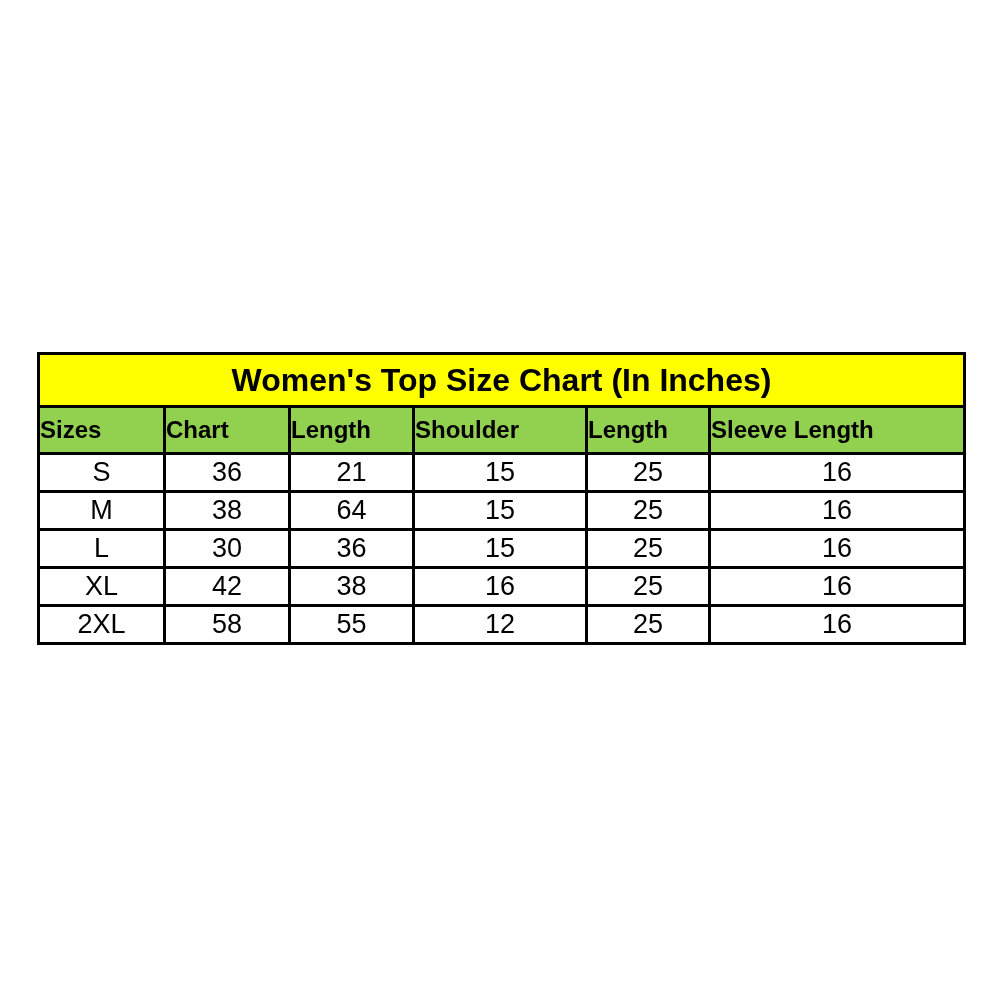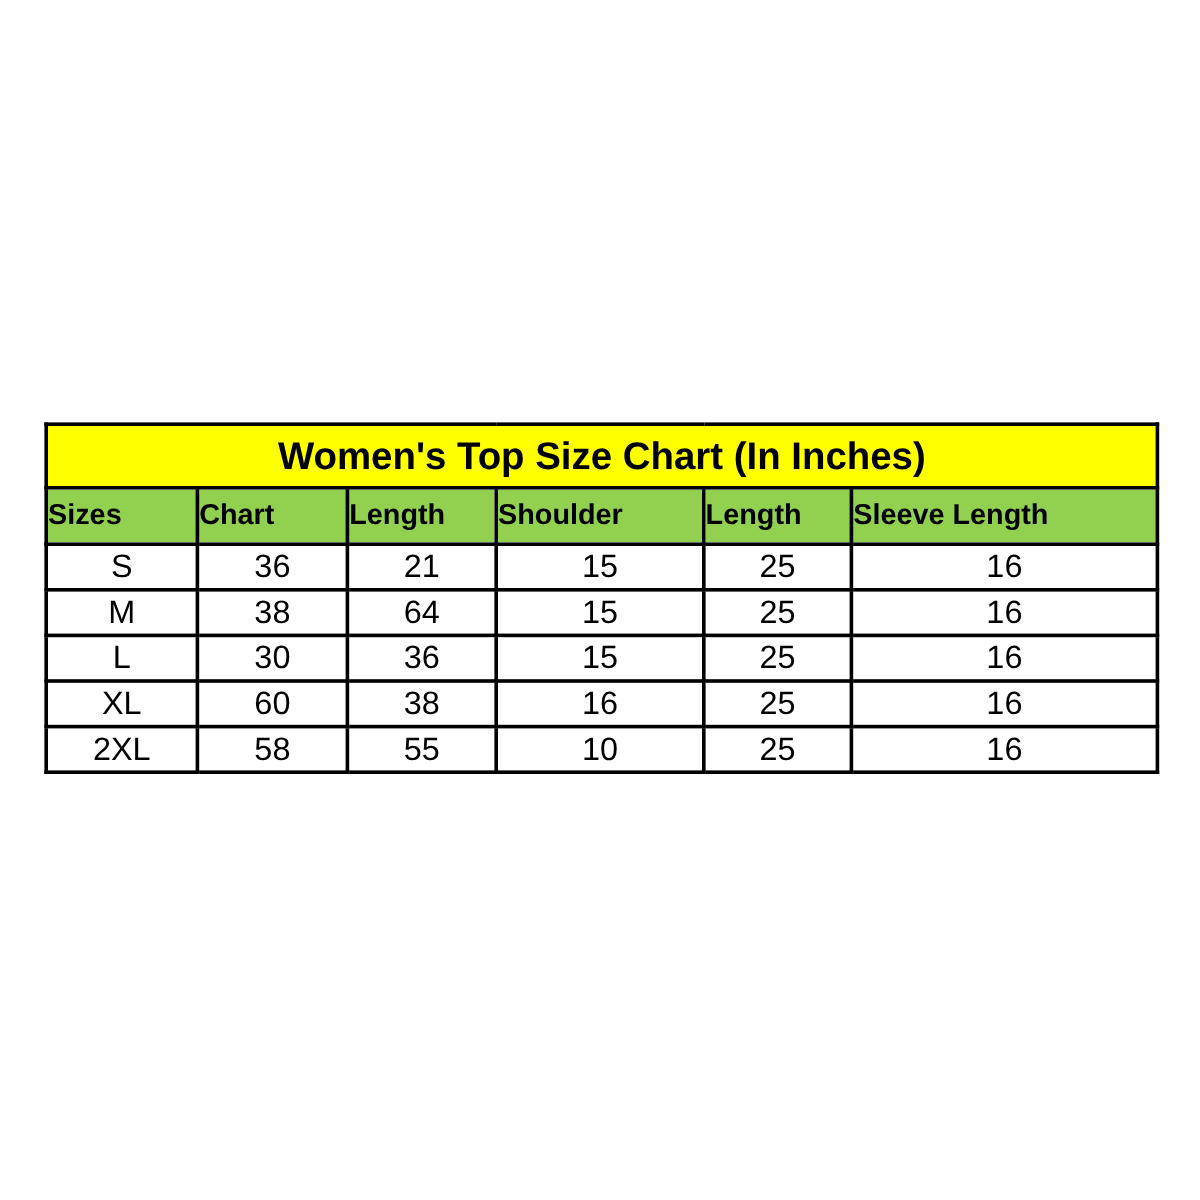--- a/index.html
+++ b/index.html
@@ -113,30 +113,30 @@
         <tr class="data-row">
           <td>L</td>
           <td>30</td>
           <td>36</td>
           <td>15</td>
           <td>25</td>
           <td>16</td>
         </tr>
         <tr class="data-row">
           <td>XL</td>
-          <td>60</td>
+          <td>42</td>
           <td>38</td>
           <td>16</td>
           <td>25</td>
           <td>16</td>
         </tr>
         <tr class="data-row">
           <td>2XL</td>
           <td>58</td>
           <td>55</td>
-          <td>10</td>
+          <td>12</td>
           <td>25</td>
           <td>16</td>
         </tr>
       </tbody>
     </table>
   </div>
 </div>
 
 </body></html>

